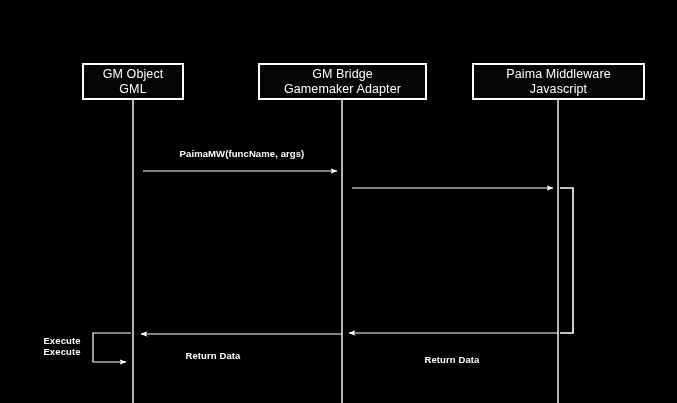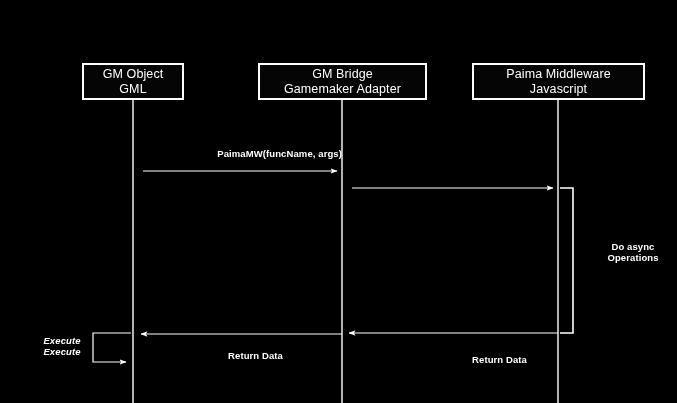--- a/index.html
+++ b/index.html
@@ -42,21 +42,21 @@
   .participant-line1, .participant-line2 {
     display: block;
     white-space: nowrap;
   }
   .msg-label {
     position: absolute;
     color: #ffffff;
     font-size: 9.5px;
     line-height: 11px;
     font-weight: bold;
-    text-align: right;
+    text-align: center;
     white-space: nowrap;
     letter-spacing: 0.1px;
   }
   .msg-label.two-line {
     white-space: normal;
   }
   .note-label {
     position: absolute;
     color: #ffffff;
     font-size: 9.5px;
@@ -66,21 +66,20 @@
     letter-spacing: 0.1px;
   }
   .side-label {
     position: absolute;
     color: #ffffff;
     font-size: 9.5px;
     line-height: 11px;
     font-weight: bold;
     text-align: center;
     letter-spacing: 0.1px;
-    font-style: italic;
   }
 </style>
 </head>
 <body>
 
 <div id="canvas">
 
   <svg id="svg-layer" viewBox="0 0 677 403" xmlns="http://www.w3.org/2000/svg">
     <defs>
       <marker id="arrowhead-right" markerWidth="7" markerHeight="7" refX="6.5" refY="3" orient="auto" markerUnits="userSpaceOnUse">
@@ -143,23 +142,19 @@
 
 
   <div class="msg-label" style="left:377px; top:318px; width:150px;">
     <span>Return Data</span>
   </div>
 
   <div class="msg-label" style="left:143px; top:314px; width:140px;">
     <span>Return Data</span>
   </div>
 
-  <div class="note-label" style="left:588px; top:205px; width:90px;">
-    <span>Do async</span><br>
-    <span>Operations</span>
-  </div>
 
   <div class="side-label" style="left:22px; top:299px; width:80px;">
     <span>Execute</span><br>
     <span>Execute</span>
   </div>
 
 </div>
 
 </body></html>

